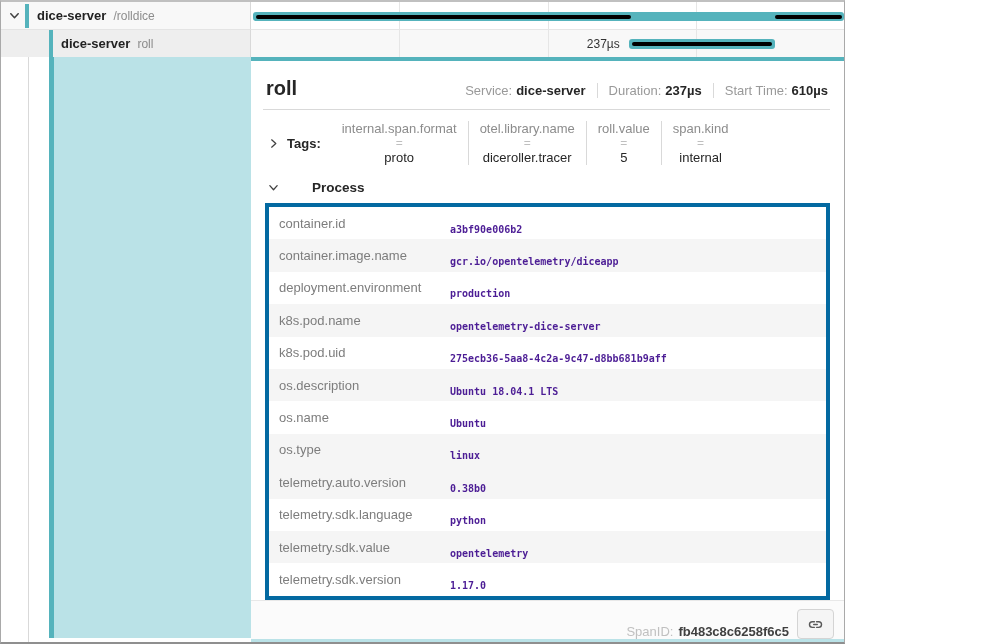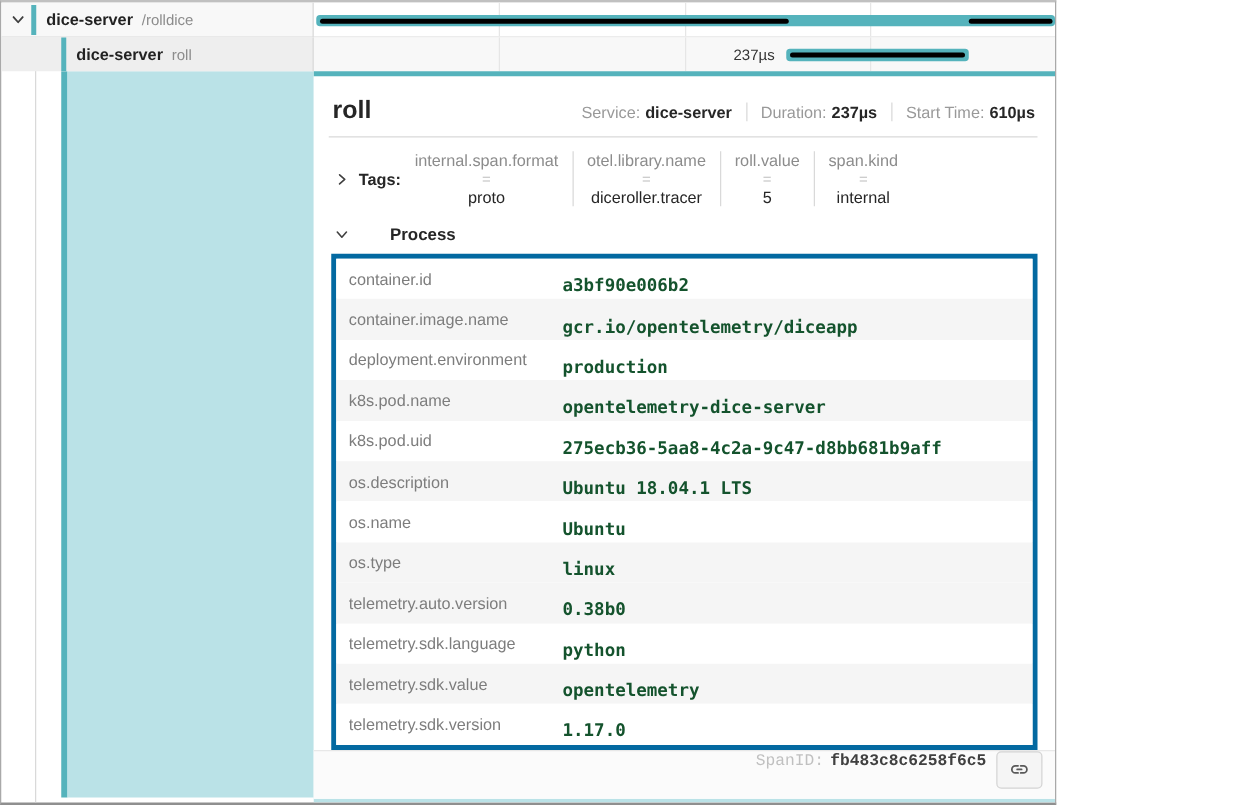--- a/index.html
+++ b/index.html
@@ -60,47 +60,47 @@
   }
   #span-title { font-size:20px; font-weight:bold; color:#262626; }
   #detail-meta { display:flex; align-items:baseline; font-size:13px; }
   .meta-item { padding:0 11px; border-right:1px solid #d9d9d9; }
   .meta-item:last-child { border-right:none; padding-right:0; }
   .meta-label { color:#999; }
   .meta-value { color:#262626; font-weight:bold; margin-left:4px; }
 
   #tags-row { display:flex; align-items:center; padding:11px 0 9px 3px; cursor:pointer; }
   .sec-chevron { width:14px; height:14px; display:inline-flex; align-items:center; justify-content:center; margin-right:7px; flex:none; }
-  #tags-label { font-size:13px; font-weight:bold; color:#262626; margin-right:0; }
+  #tags-label { font-size:13px; font-weight:bold; color:#262626; margin-right:10px; }
   .tag-item { display:flex; align-items:center; font-size:13px; padding:0 11px; border-right:1px solid #d9d9d9; white-space:nowrap;flex-direction:column; }
   .tag-item:last-child { border-right:none; }
   .tag-key { color:#8c8c8c; }
   .tag-eq  { color:#bfbfbf; margin:0 5px; font-size:12px; }
   .tag-val { color:#262626; }
 
   #process-header { display:flex; align-items:center; padding:6px 0 8px 3px; cursor:pointer;gap:25px; }
   #process-label { font-size:13.5px; font-weight:bold; color:#262626; }
 
   #process-table { border:4px solid #0369a1; margin-left:2px; }
   .kv-row { display:flex; align-items:center; height:32.4px; }
   .kv-row.even { background:#ffffff; }
   .kv-row.odd  { background:#f5f5f5; }
   .kv-key {
     width:181px; flex:none; padding-left:10px;
     font-size:13px; color:#7d7d7d;
   }
   .kv-val {
     font-family:"DejaVu Sans Mono","Liberation Mono",monospace;
-    font-size:14px; color:#14532d; font-weight:bold;margin-top:12px;
+    font-size:10px; color:#4c1d95; font-weight:bold;margin-top:12px;
   }
 
   #detail-footer {
     margin-top:auto; margin-left:-12px; margin-right:-14px;
     height:41px; background:#fbfbfb; border-top:1px solid #e8e8e8;
-    display:flex; align-items:flex-start; justify-content:flex-end; padding-right:10px;font-family:Liberation Mono, monospace;
+    display:flex; align-items:flex-end; justify-content:flex-end; padding-right:10px;
   }
   #spanid-label { font-size:13px; color:#c0c0c0; }
   #spanid-value { font-size:13px; color:#404040; font-weight:bold; margin-left:5px; }
   #deeplink-button {
     margin-left:8px; width:37px; height:30px;
     border:1px solid #d4d4d4; border-radius:4px; background:#f5f5f5;
     display:flex; align-items:center; justify-content:center; cursor:pointer;
   }
 </style>
 </head>

